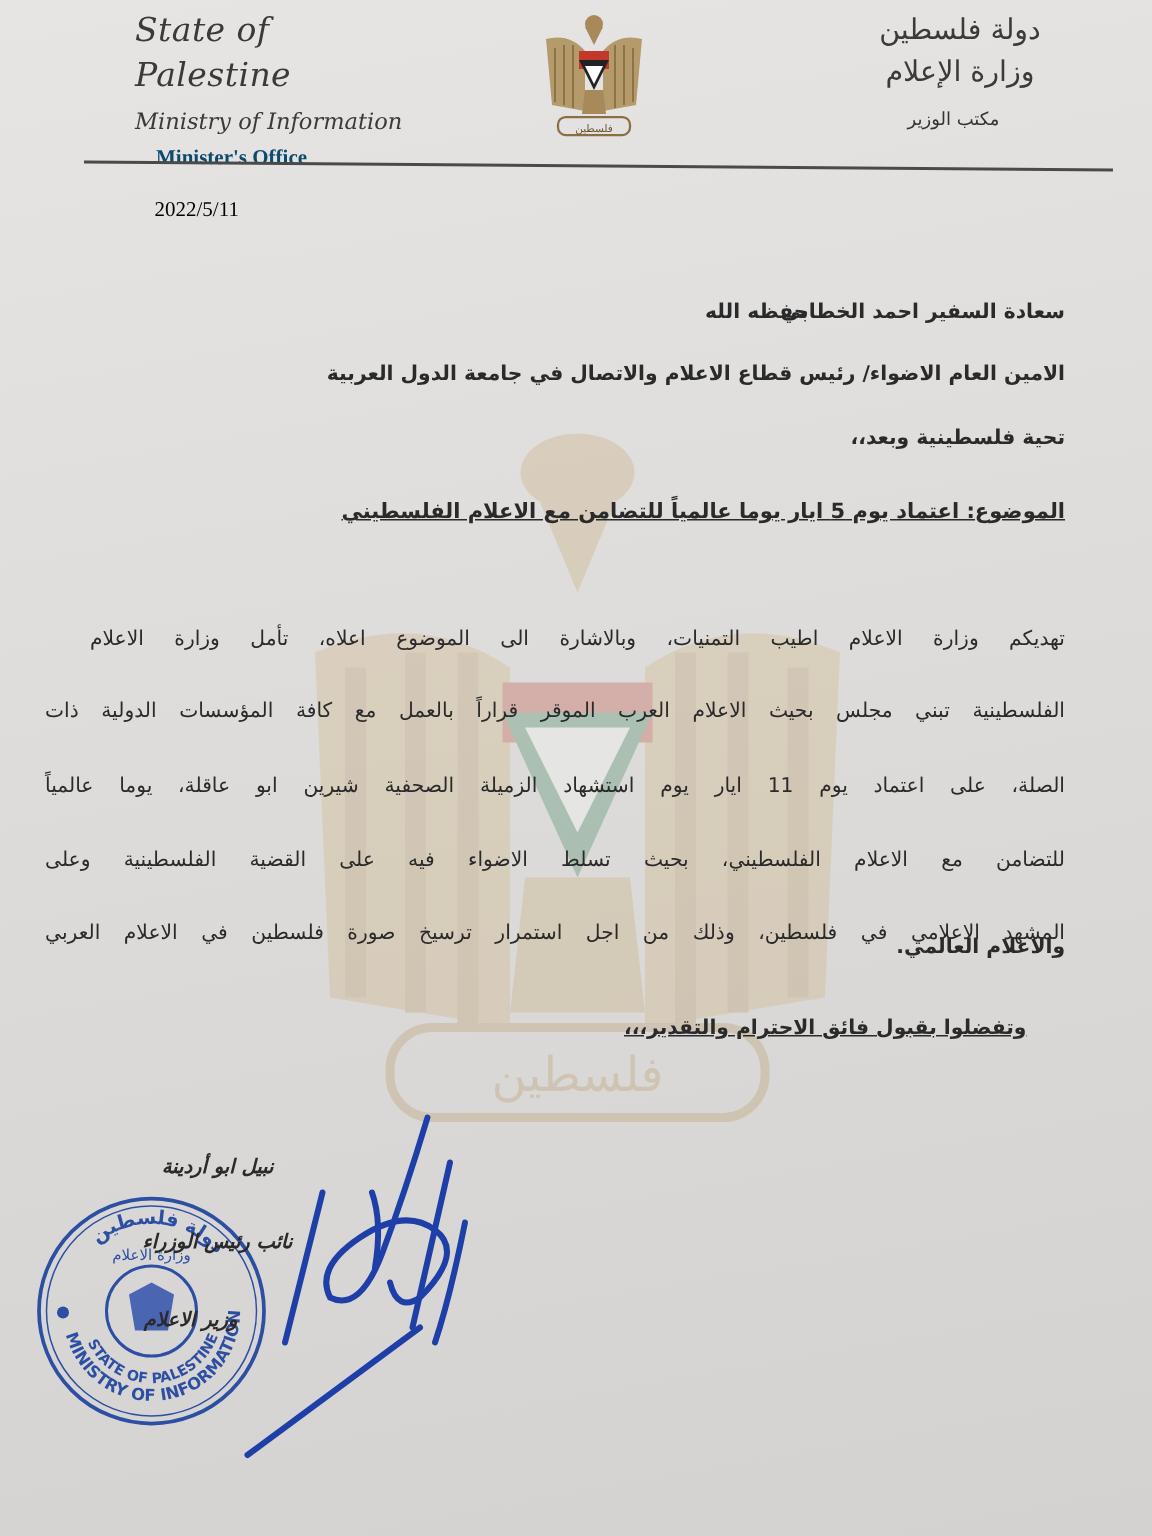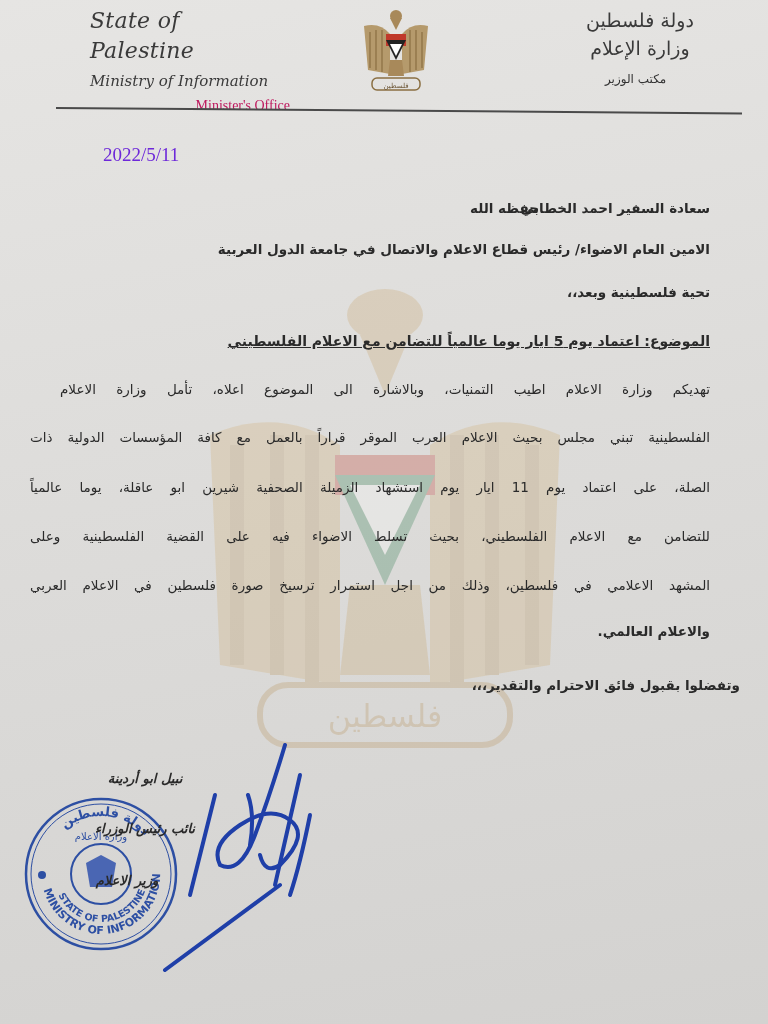--- a/index.html
+++ b/index.html
@@ -6,32 +6,32 @@
   body {
     width:768px; height:1024px; overflow:hidden; position:relative;
     background: linear-gradient(170deg, #e6e5e3 0%, #dddcda 45%, #d3d2d0 100%);
     font-family: "DejaVu Sans", sans-serif;
     color:#2a2a2a;
   }
   .abs { position:absolute; }
   .en-header { left:90px; top:6px; width:200px; text-align:left; }
   .en-state { font-family:"DejaVu Serif", serif; font-style:italic; font-size:22px; color:#3a3a3a; line-height:30px; letter-spacing:0.3px;}
   .en-ministry { font-family:"DejaVu Serif", serif; font-style:italic; font-size:15px; color:#3a3a3a; line-height:26px; margin-top:2px;}
-  .en-office { font-family:"Liberation Serif", serif; font-weight:normal; font-size:14px; color:#be185d; margin-top:4px; padding-left:14px;text-align:right; }
+  .en-office { font-family:"Liberation Serif", serif; font-weight:bold; font-size:14px; color:#0c4a6e; margin-top:4px; padding-left:14px; }
   .ar-header { left:585px; top:6px; width:110px; text-align:center; direction:rtl; }
   .ar-state { font-family:"DejaVu Serif", serif; font-size:19px; color:#3a3a3a; line-height:28px; }
   .ar-ministry { font-family:"DejaVu Serif", serif; font-size:19px; color:#3a3a3a; line-height:28px; }
   .ar-office { font-family:"DejaVu Serif", serif; font-size:12px; color:#333; margin-top:10px; padding-right:6px; text-align:left; padding-left:20px;}
   .emblem { left:360px; top:4px; width:72px; height:92px; }
   .rule { left:56px; top:107px; width:686px; height:2px; background:#4a4a4a; transform:rotate(0.45deg); transform-origin:left; }
-  .date { left:103px; top:144px; font-family:"Liberation Serif", serif; font-size:19px; color:#6d28d9; }
+  .date { left:103px; top:133px; font-family:"Liberation Serif", serif; font-size:14px; color:#000000; }
   .rtl { direction:rtl; font-family:"DejaVu Sans", sans-serif; font-weight:bold; font-size:13.5px; color:#2a2a2a; }
   .line { right:58px; }
   .watermark { left:200px; top:285px; width:370px; height:470px; opacity:0.28; }
-  .body-text { right:58px; width:680px; font-weight:normal; font-size:13.5px; text-align:justify; text-align-last:justify; }
+  .body-text { right:58px; width:680px; font-weight:normal; font-size:13.5px; text-align:justify; text-align-last:justify;margin-top:37px; }
   .subject { right:58px; top:333px; text-decoration:underline; font-size:14px; }
   .sig-block { left:75px; text-align:center; direction:rtl; font-weight:bold; font-size:13px;font-style:italic; }
   .stamp { left:22px; top:795px; width:158px; height:158px; }
   .signature { left:160px; top:735px; width:165px; height:240px; }
 </style>
 </head>
 <body>
 
 <div class="abs en-header">
   <div class="en-state">State of Palestine</div>
@@ -102,21 +102,21 @@
 
 <div class="abs rtl subject">الموضوع: اعتماد يوم 5 ايار يوما عالمياً للتضامن مع الاعلام الفلسطيني</div>
 
 <div class="abs rtl body-text" style="top:381px; width:650px;">تهديكم وزارة الاعلام اطيب التمنيات، وبالاشارة الى الموضوع اعلاه، تأمل وزارة الاعلام</div>
 <div class="abs rtl body-text" style="top:429px;">الفلسطينية تبني مجلس بحيث الاعلام العرب الموقر قراراً بالعمل مع كافة المؤسسات الدولية ذات</div>
 <div class="abs rtl body-text" style="top:479px;">الصلة، على اعتماد يوم 11 ايار يوم استشهاد الزميلة الصحفية شيرين ابو عاقلة، يوما عالمياً</div>
 <div class="abs rtl body-text" style="top:528px;">للتضامن مع الاعلام الفلسطيني، بحيث تسلط الاضواء فيه على القضية الفلسطينية وعلى</div>
 <div class="abs rtl body-text" style="top:577px;">المشهد الاعلامي في فلسطين، وذلك من اجل استمرار ترسيخ صورة فلسطين في الاعلام العربي</div>
 <div class="abs rtl" style="right:58px; top:623px; font-weight:bold;">والاعلام العالمي.</div>
 
-<div class="abs rtl" style="left:400px; top:677px; width:340px; text-align:right;">وتفضلوا بقبول فائق الاحترام والتقدير،،،</div>
+<div class="abs rtl" style="left:416px; top:677px; width:340px; text-align:left;text-decoration:underline;">وتفضلوا بقبول فائق الاحترام والتقدير،،،</div>
 
 <div class="abs stamp">
   <svg width="158" height="158" viewBox="0 0 158 158">
     <defs>
       <path id="arcBottom" d="M20 80 A59 59 0 0 0 138 80"></path>
       <path id="arcBottom2" d="M32 80 A47 47 0 0 0 126 80"></path>
       <path id="arcTop" d="M22 78 A57 57 0 0 1 136 78"></path>
     </defs>
     <circle cx="79" cy="79" r="75" fill="none" stroke="#2d4fa3" stroke-width="2.5"></circle>
     <circle cx="79" cy="79" r="70" fill="none" stroke="#2d4fa3" stroke-width="1"></circle>

